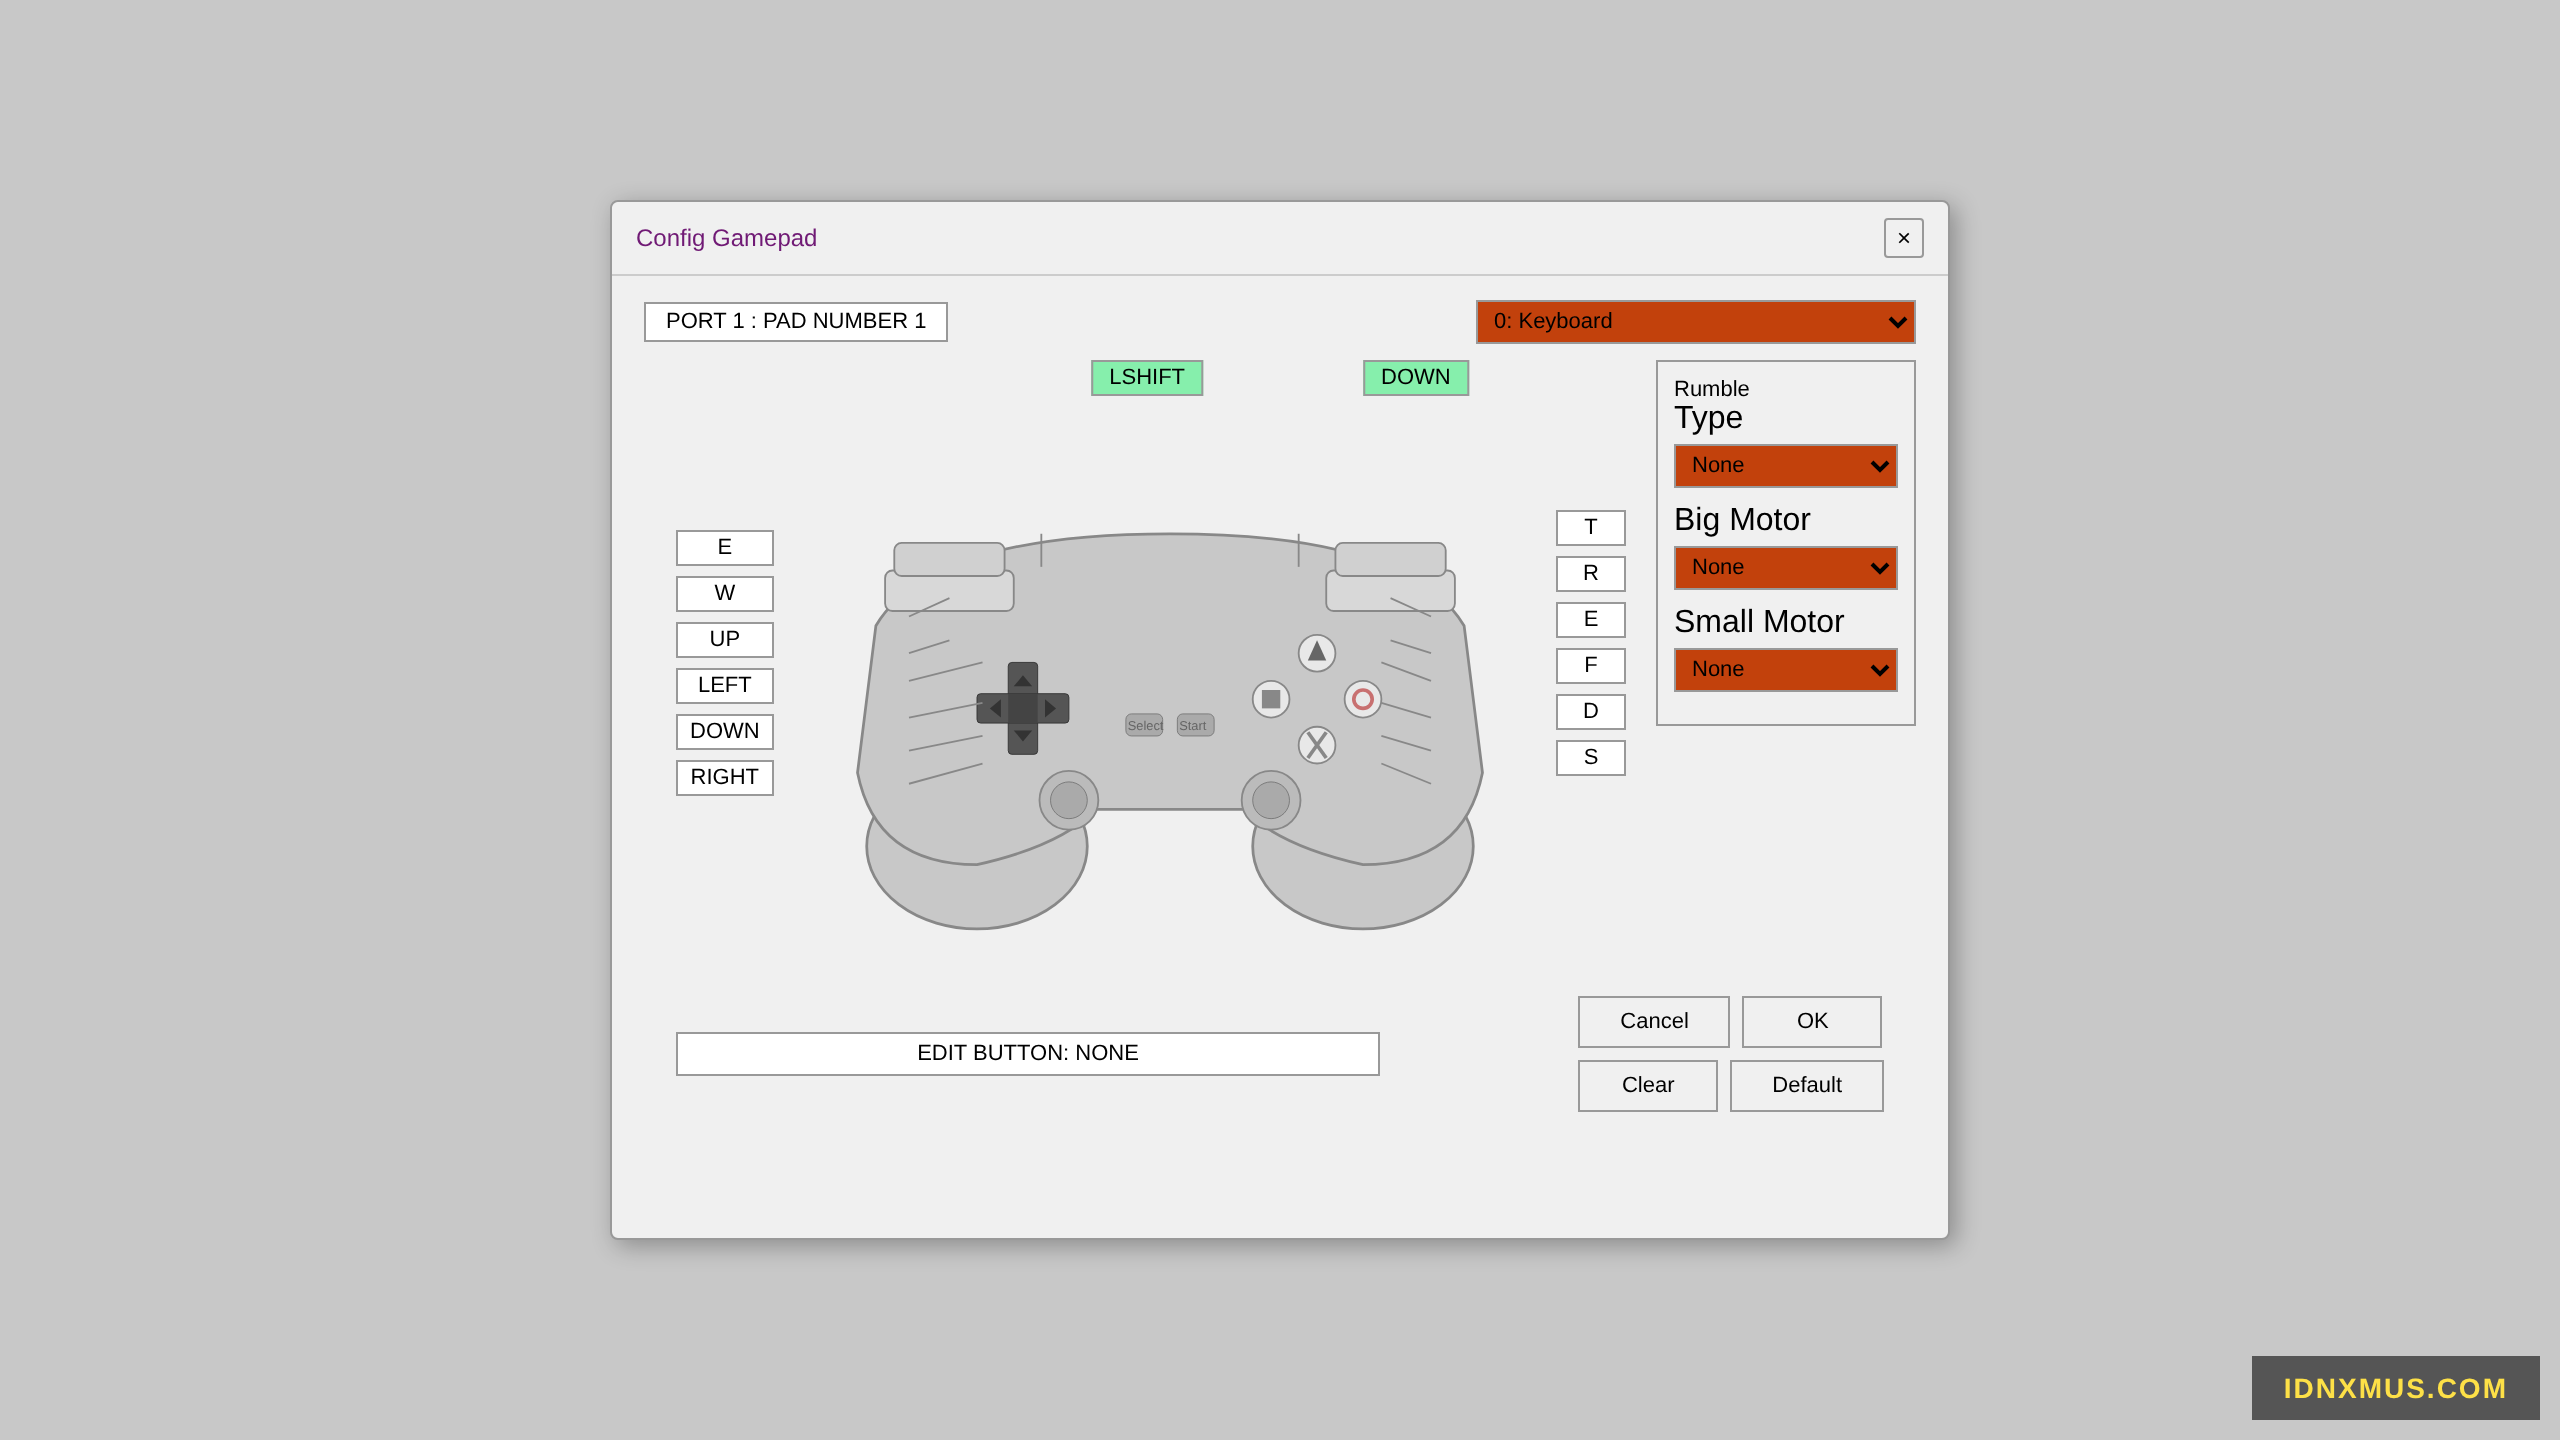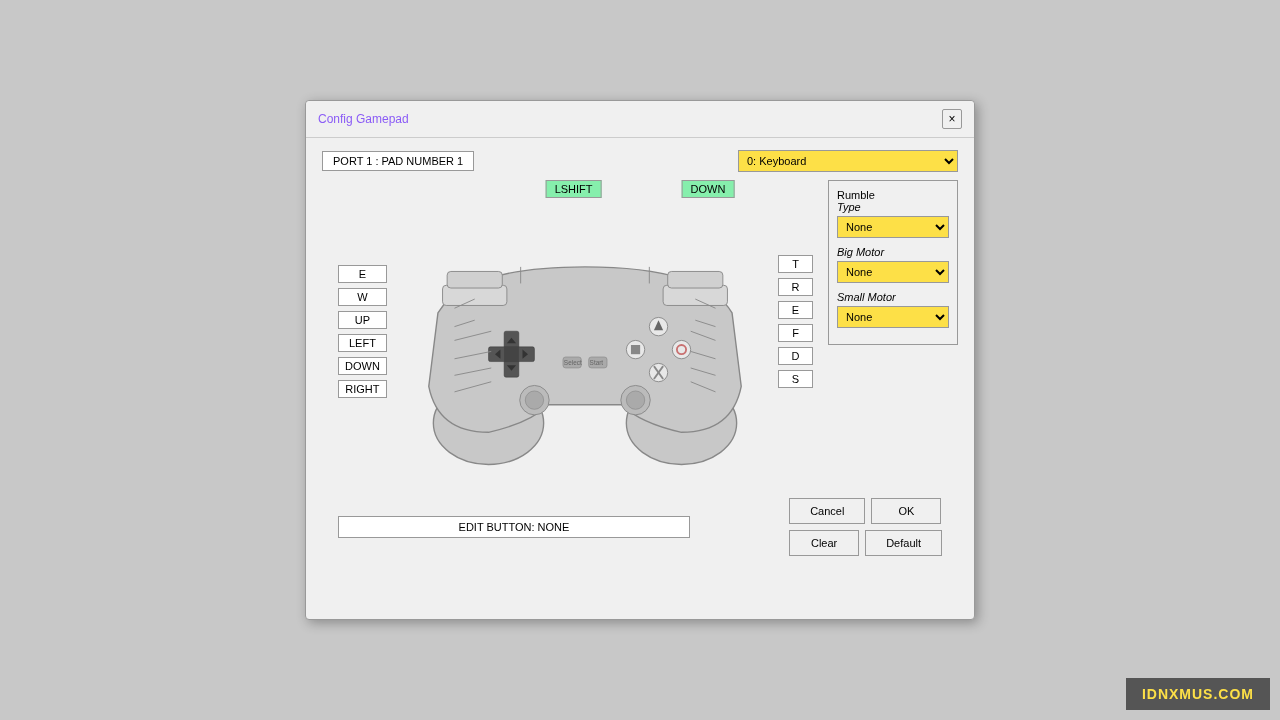--- a/index.html
+++ b/index.html
@@ -31,21 +31,21 @@
       border-bottom: 1px solid #ccc;
       padding: 8px 12px;
       display: flex;
       align-items: center;
       justify-content: space-between;
       border-radius: 4px 4px 0 0;
     }
 
     .title-bar-title {
       font-size: 12px;
-      color: #8b5cf6;
+      color: #701a75;
     }
 
     .close-btn {
       width: 20px;
       height: 20px;
       border: 1px solid #999;
       background: #f0f0f0;
       cursor: pointer;
       display: flex;
       align-items: center;
@@ -79,21 +79,21 @@
     }
 
     .dropdown-row {
       display: flex;
       align-items: center;
       gap: 4px;
     }
 
     select {
       border: 1px solid #999;
-      background: #fde047;
+      background: #c2410c;
       padding: 2px 4px;
       font-size: 11px;
       height: 22px;
       cursor: pointer;
       width: 220px;
     }
 
     .key-label {
       border: 1px solid #999;
       background: #fff;
@@ -120,23 +120,22 @@
       font-weight: normal;
       margin-bottom: 0;
     }
 
     .rumble-field {
       margin-bottom: 8px;
     }
 
     .rumble-field label {
       display: block;
-      font-size: 11px;
+      font-size: 16px;
       margin-bottom: 3px;
-      font-style: italic;
     }
 
     .rumble-field select {
       width: 100%;
     }
 
     
     .bottom-area {
       display: flex;
       align-items: center;

